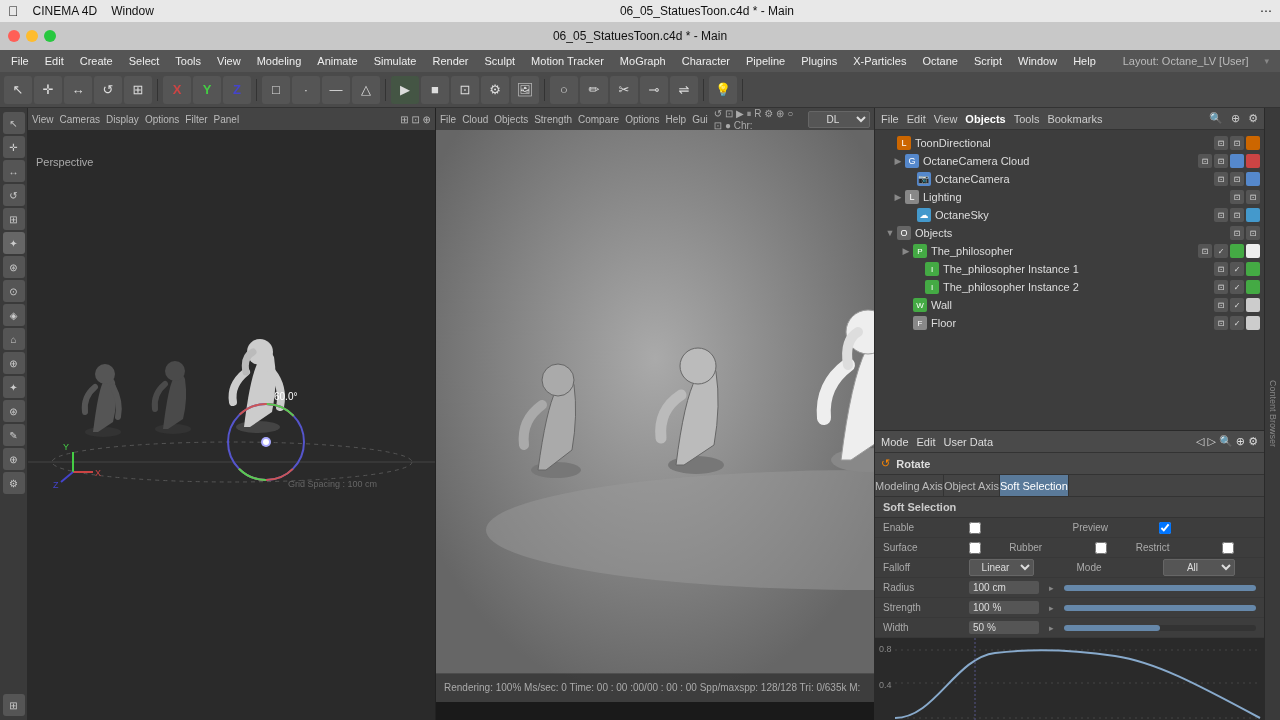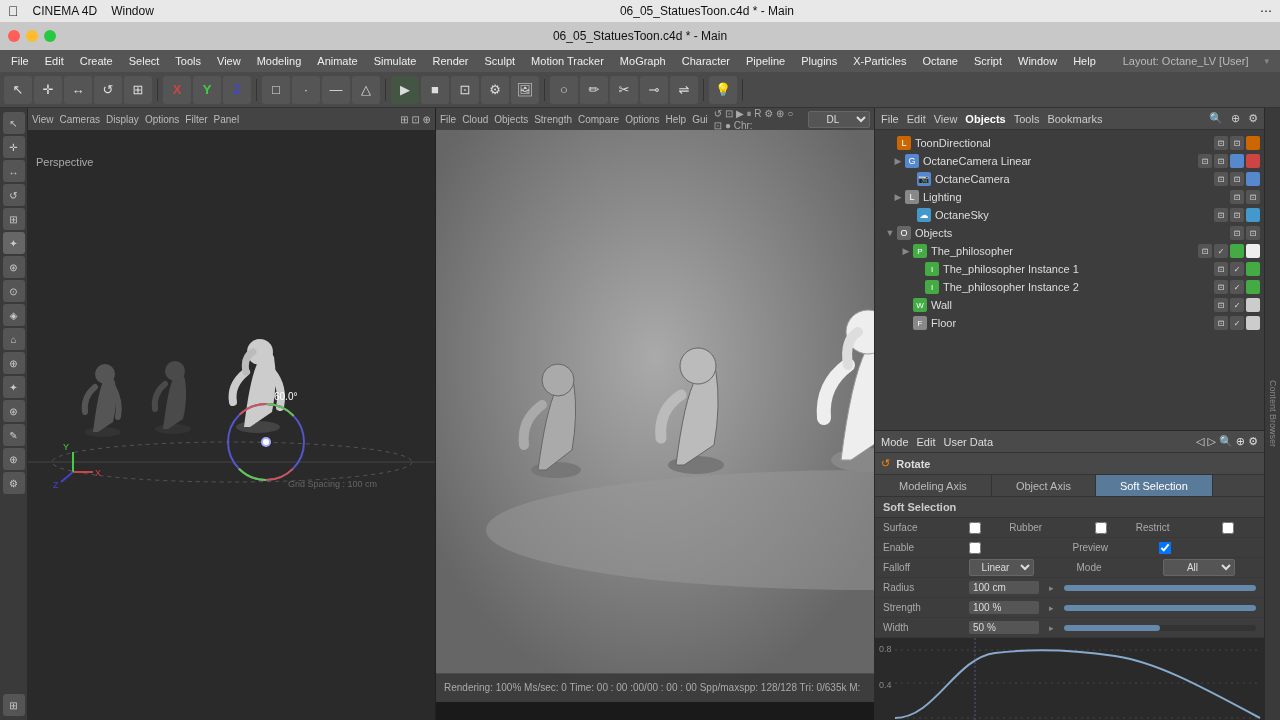--- a/index.html
+++ b/index.html
@@ -244,21 +244,21 @@
       font-size: 11px;
       border-bottom: 1px solid #333;
     }
     .attr-tabs {
       display: flex;
       height: 22px;
       background: #444;
       border-bottom: 1px solid #333;
     }
     .attr-tab {
-      padding: 0 24px;
+      padding: 0 0;
       display: flex;
       align-items: center;
       font-size: 11px;
       cursor: pointer;
       color: #bbb;
       border-right: 1px solid #333;
     }
     .attr-tab.active {
       background: #5a7a9a;
       color: #fff;
@@ -593,21 +593,21 @@
           <span class="obj-name">ToonDirectional</span>
           <span class="obj-ctrl" style="background:#555;">⊡</span>
           <span class="obj-ctrl" style="background:#555;">⊡</span>
           <span class="obj-ctrl" style="background:#cc6600;width:14px;height:14px;border-radius:2px;"></span>
         </div>
 
         <div class="obj-item">
           <span class="obj-indent" style="width:12px;"></span>
           <span class="obj-arrow">▶</span>
           <span class="obj-icon" style="background:#5588cc;color:#fff;">G</span>
-          <span class="obj-name">OctaneCamera Linear</span>
+          <span class="obj-name">OctaneCamera Cloud</span>
           <span class="obj-ctrl" style="background:#555;">⊡</span>
           <span class="obj-ctrl" style="background:#555;">⊡</span>
           <span class="obj-ctrl" style="background:#5588cc;width:14px;height:14px;border-radius:2px;"></span>
           <span class="obj-ctrl" style="background:#cc4444;width:14px;height:14px;border-radius:2px;"></span>
         </div>
 
         <div class="obj-item">
           <span class="obj-indent" style="width:24px;"></span>
           <span class="obj-arrow"></span>
           <span class="obj-icon" style="background:#5588cc;color:#fff;">📷</span>
@@ -708,44 +708,44 @@
       <div style="display:flex;align-items:center;height:22px;padding:0 6px;background:#484848;border-bottom:1px solid #333;">
         <span style="color:#ff8800;margin-right:6px;">↺</span>
         <span style="font-weight:600;color:#ddd;">Rotate</span>
       </div>
       <div class="attr-tabs">
         <div class="attr-tab">Modeling Axis</div>
         <div class="attr-tab">Object Axis</div>
         <div class="attr-tab active">Soft Selection</div>
       </div>
       <div class="attr-section-title">Soft Selection</div>
+
+      <div class="attr-row">
+        <span class="attr-label">Enable</span>
+        <span class="attr-value">
+          <input type="checkbox" style="width: 12px; height: 12px;">
+        </span>
+        <span class="attr-label">Preview</span>
+        <span class="attr-value">
+          <input type="checkbox" checked="" style="width: 12px; height: 12px;">
+        </span>
+      </div>
 
       <div class="attr-row">
         <span class="attr-label">Surface</span>
         <span class="attr-value">
           <input type="checkbox" style="width: 12px; height: 12px;">
         </span>
         <span class="attr-label">Rubber</span>
         <span class="attr-value">
           <input type="checkbox" style="width: 12px; height: 12px;">
         </span>
         <span class="attr-label">Restrict</span>
         <span class="attr-value">
           <input type="checkbox" style="width: 12px; height: 12px;">
-        </span>
-      </div>
-
-      <div class="attr-row">
-        <span class="attr-label">Enable</span>
-        <span class="attr-value">
-          <input type="checkbox" style="width: 12px; height: 12px;">
-        </span>
-        <span class="attr-label">Preview</span>
-        <span class="attr-value">
-          <input type="checkbox" checked="" style="width: 12px; height: 12px;">
         </span>
       </div>
 
       <div class="attr-row">
         <span class="attr-label">Falloff</span>
         <span class="attr-value">
           <select class="chan-dropdown">
             <option>Linear</option>
             <option>Smooth</option>
             <option>Sharp</option>

